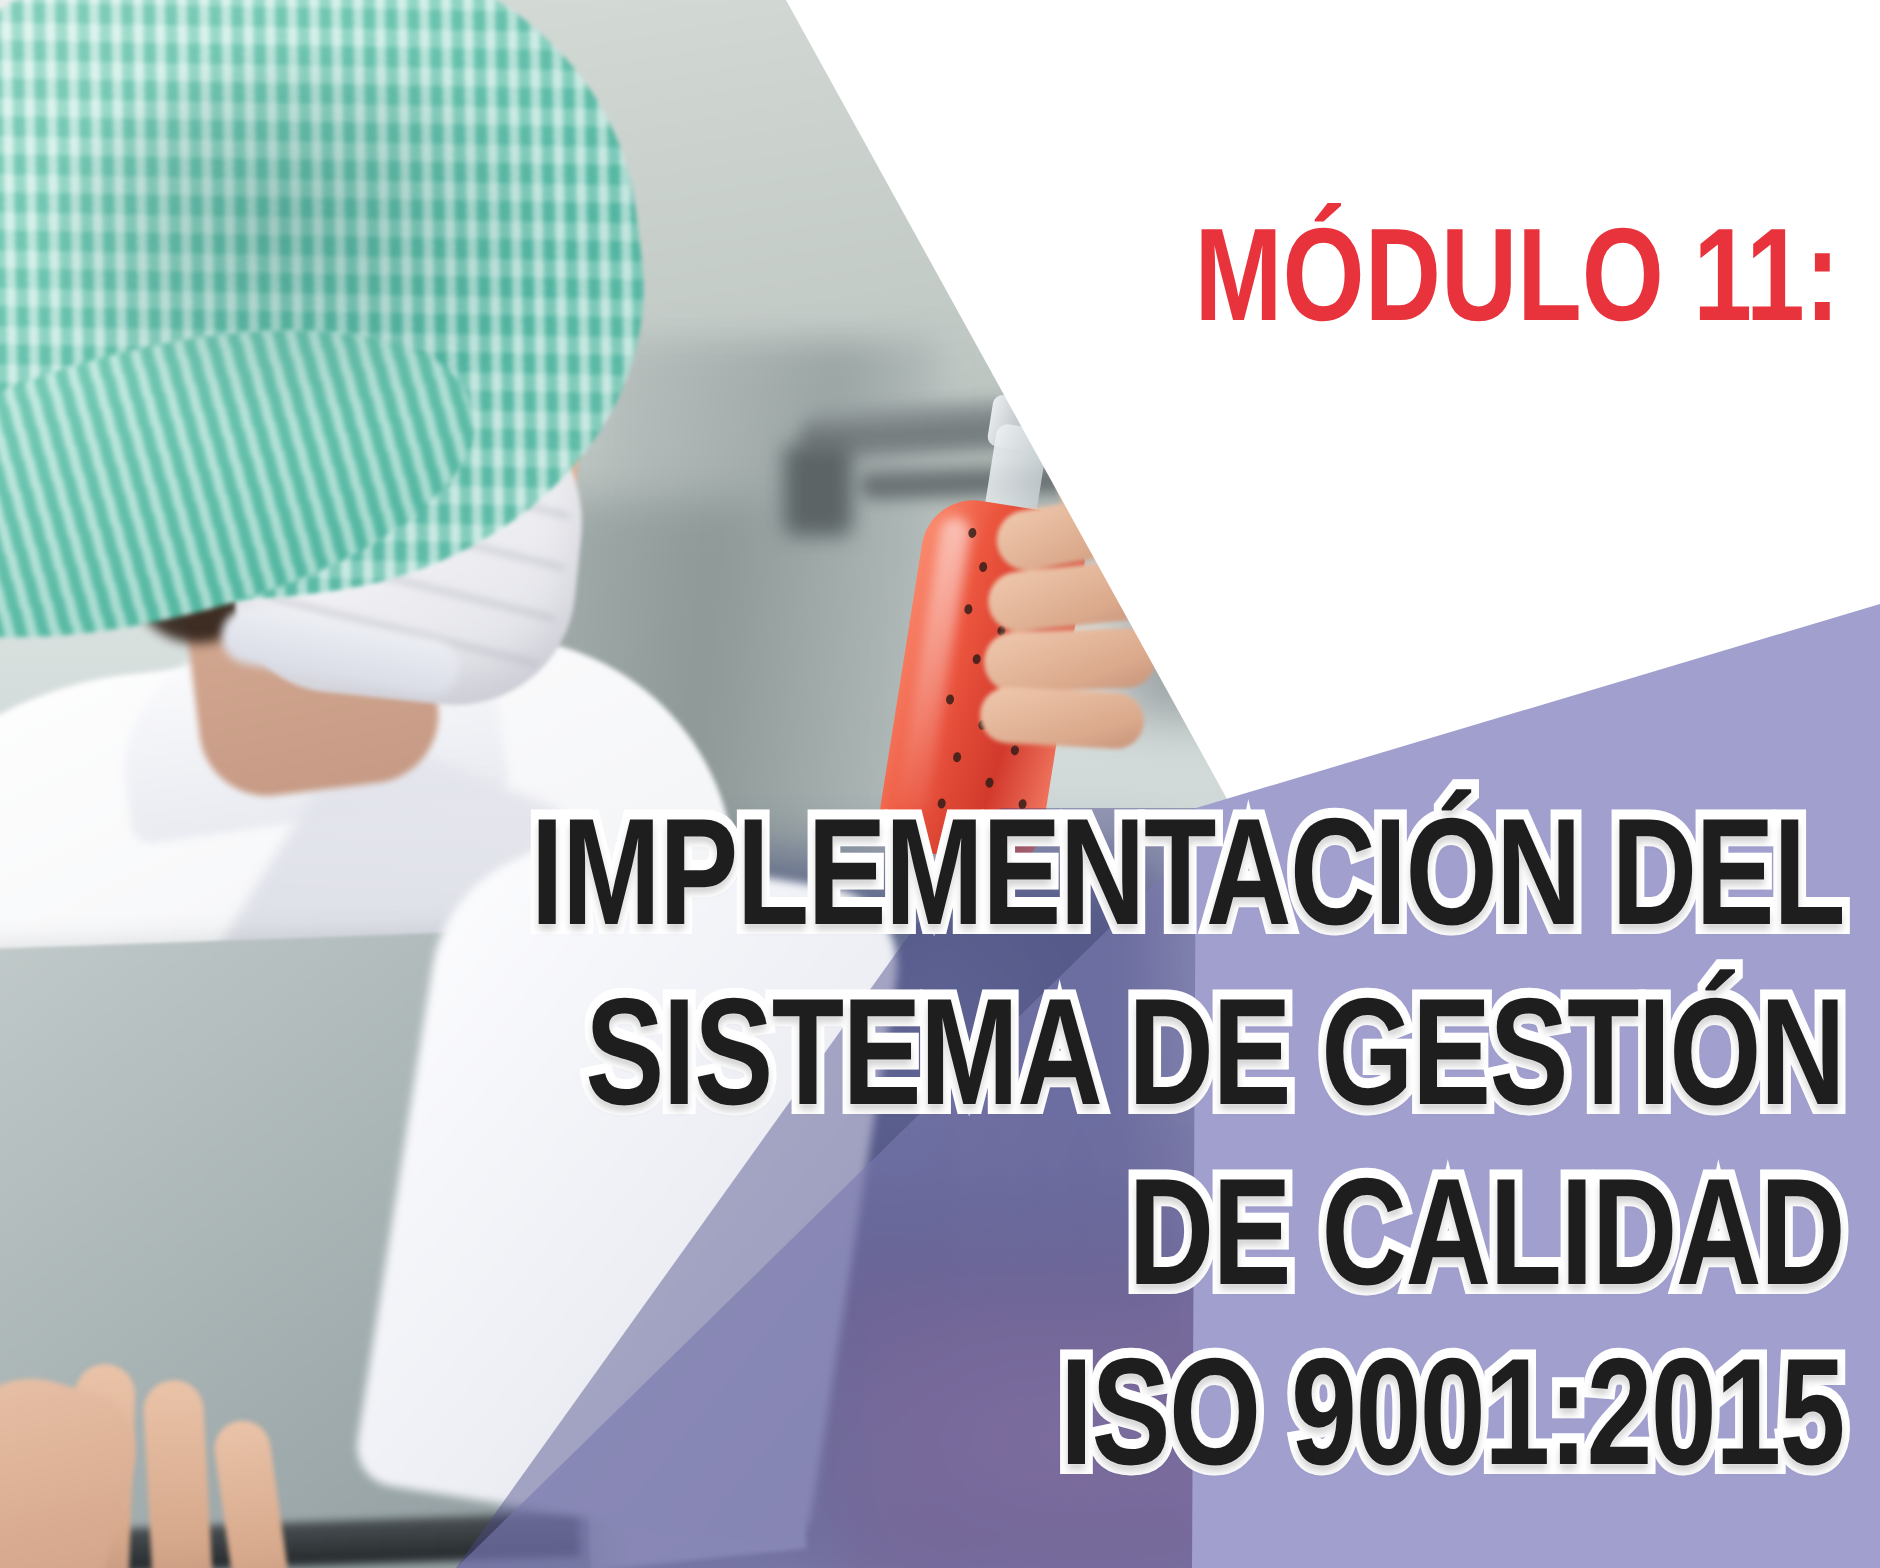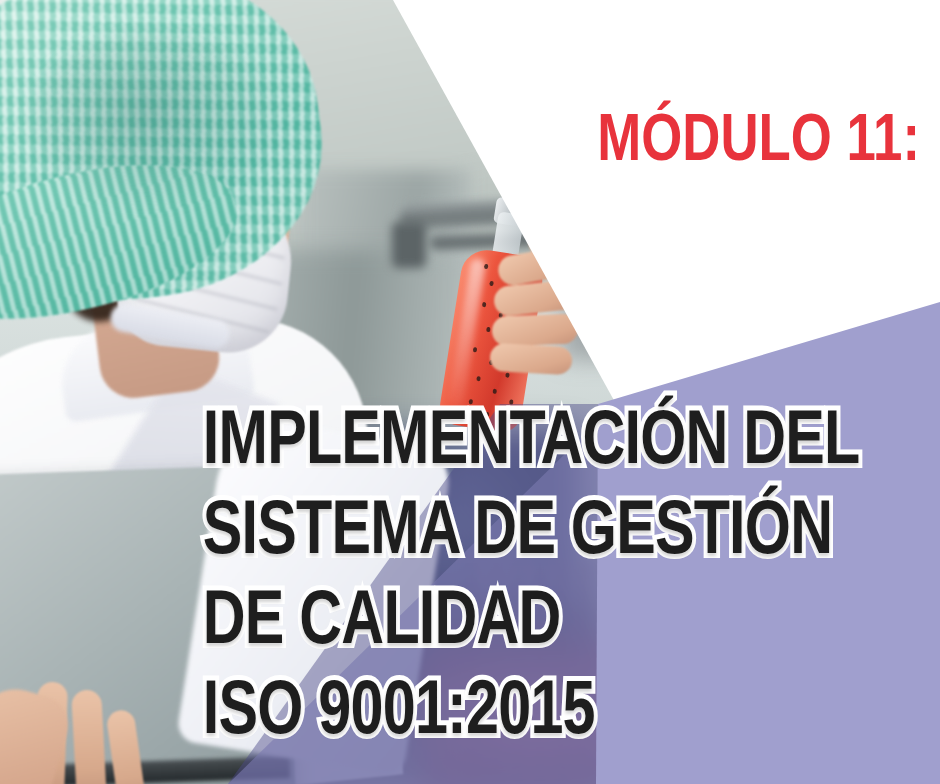--- a/index.html
+++ b/index.html
@@ -482,21 +482,21 @@
     color: var(--red);
     transform: scaleX(.80);
     transform-origin: right center;
     white-space: nowrap;
   }
 
   .headline {
     position: absolute;
     left: 0; top: 392px;
     width: 922px;
-    text-align: left;
+    text-align: right;
     z-index: 5;
   }
   .hline {
     display: block;
     font-family: "Liberation Sans Narrow", "Liberation Sans", sans-serif;
     font-weight: 700;
     font-size: 76px;
     line-height: 90px;
     letter-spacing: -1px;
     color: #1e1e1e;

